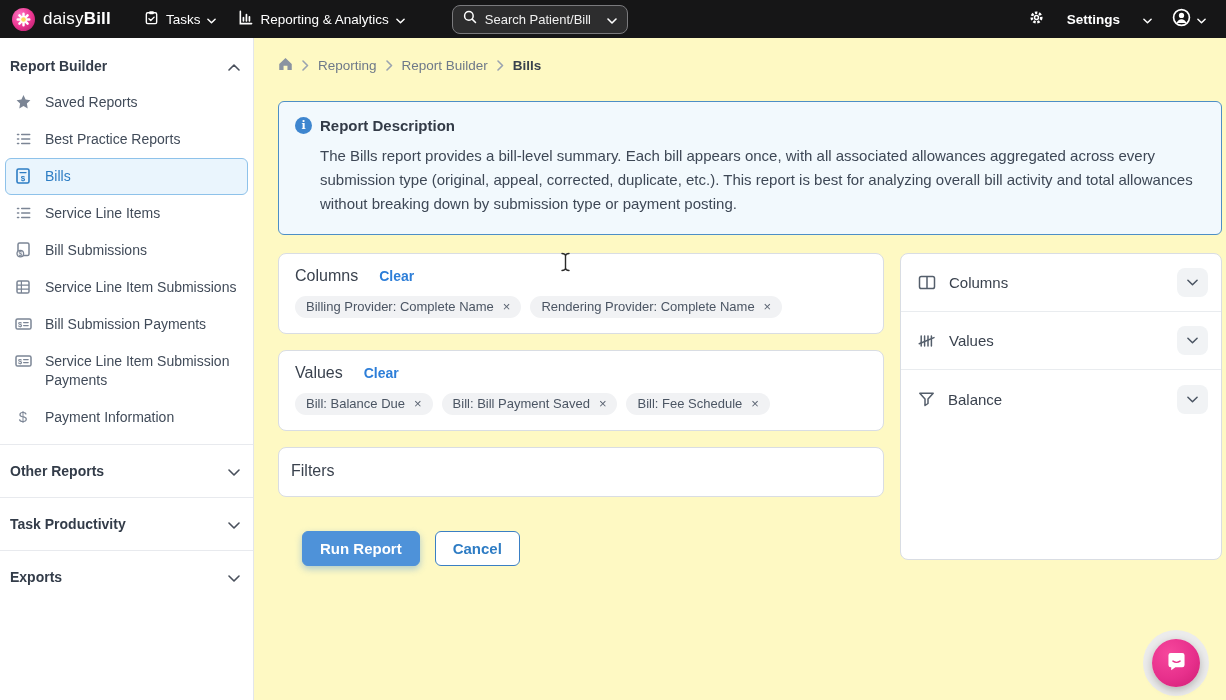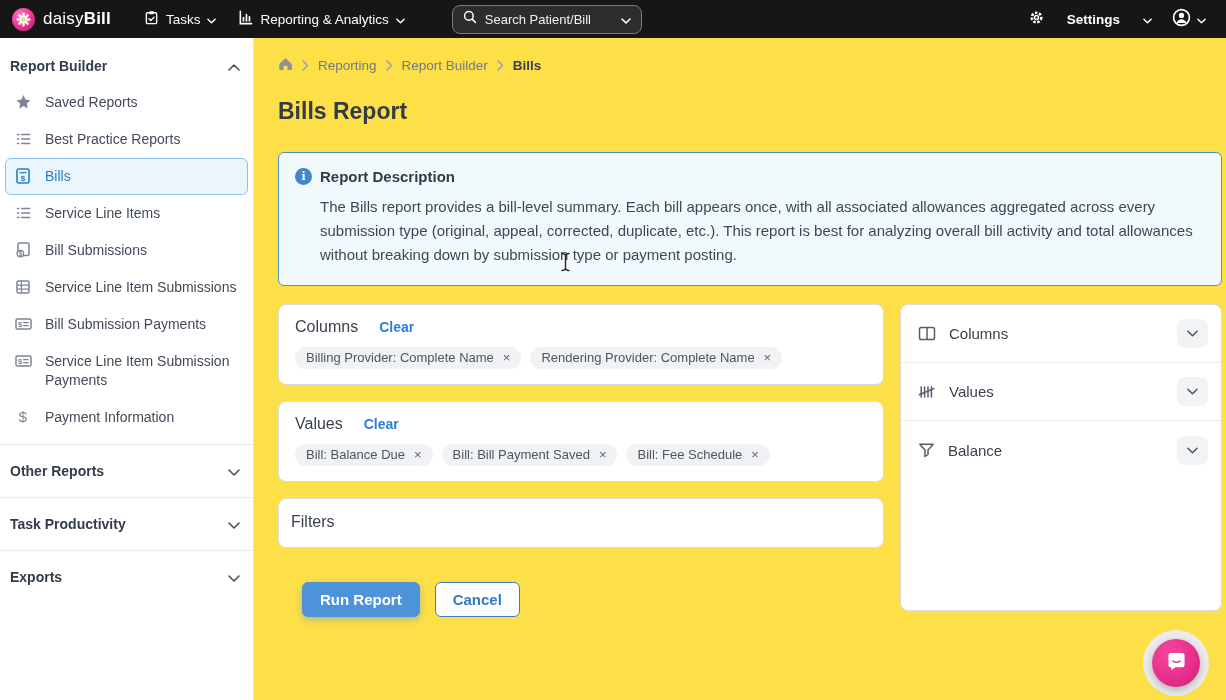--- a/index.html
+++ b/index.html
@@ -6,41 +6,41 @@
   html,body { width:1226px; height:700px; background:#fff; font-family:"Liberation Sans", sans-serif; overflow:hidden; }
 
   
   .topbar { height:38px; background:#161617; display:flex; align-items:center; padding:0 20px 0 12px; color:#fff; }
   .brand { display:flex; align-items:center; gap:8px; margin-right:22px; cursor:pointer; }
   .brand-logo { width:23px; height:23px; border-radius:50%; background:radial-gradient(circle at 35% 30%, #ff74c0 0%, #e9338f 55%, #a41d62 100%); display:flex; align-items:center; justify-content:center; }
   .brand-name { font-size:17px; letter-spacing:.2px; }
   .brand-name b { font-weight:700; }
   .nav-item { display:flex; align-items:center; gap:7px; font-size:13.5px; font-weight:400; padding:0 11px; height:38px; cursor:pointer; }
   .chev { display:inline-block; }
-  .search-box { margin-left:36px; width:190px; height:29px; background:#2d2d2e; border:1px solid #7a7a7d; border-radius:8px; display:flex; align-items:center; padding:0 10px; gap:8px; cursor:text; }
+  .search-box { margin-left:36px; width:176px; height:29px; background:#2d2d2e; border:1px solid #7a7a7d; border-radius:8px; display:flex; align-items:center; padding:0 10px; gap:8px; cursor:text; }
   .search-text { font-size:13px; color:#f0f0f0; flex:1; white-space:nowrap; }
   .topbar-right { margin-left:auto; display:flex; align-items:center; gap:20px; }
   .settings-item { display:flex; align-items:center; gap:23px; font-size:13.5px; font-weight:700; cursor:pointer; }
   .avatar-item { display:flex; align-items:center; gap:6px; cursor:pointer; }
 
   
   .layout { display:flex; height:662px; }
 
   
   .sidebar { width:254px; border-right:1px solid #e3e6ea; padding:10px 5px 0 5px; background:#fff; flex-shrink:0; }
   .side-header { display:flex; align-items:center; justify-content:space-between; padding:10px 8px 10px 5px; font-size:14px; font-weight:700; color:#333c49; cursor:pointer; }
   .side-item { display:flex; align-items:flex-start; gap:13px; padding:8px 8px; font-size:14px; color:#414b59; border:1px solid transparent; border-radius:6px; line-height:19px; cursor:pointer; }
   .side-item .ic { width:18px; display:flex; justify-content:center; flex-shrink:0; color:#7b8595; margin-top:1px; }
   .side-item.selected { background:#eaf5fd; border-color:#8ec2ea; color:#2d7dc4; }
   .side-item.selected .ic { color:#2d7dc4; }
   .side-divider { height:1px; background:#e8eaee; margin:8px -5px 8px -5px; }
   .dollar-glyph { font-size:15px; font-weight:400; line-height:16px; }
 
   
-  .main { flex:1; padding:19px 4px 0 24px; position:relative; background:#fde047; }
+  .main { flex:1; padding:19px 4px 0 24px; position:relative; background:#fef9c3; }
   .breadcrumb { display:flex; align-items:center; gap:9px; font-size:13.5px; color:#6e7989; }
   .breadcrumb .crumb { cursor:pointer; }
   .breadcrumb .crumb.current { color:#39424e; font-weight:700; cursor:default; }
   .bc-sep { display:flex; color:#9aa3b0; }
   .page-title { margin-top:24px; font-size:23px; font-weight:700; color:#333b47; }
 
   .desc-box { margin-top:27px; border:1px solid #4d8fc6; background:#f2f9fd; border-radius:6px; padding:15px 18px 18px 16px; }
   .desc-head { display:flex; align-items:center; gap:8px; }
   .info-badge { width:17px; height:17px; border-radius:50%; background:#3e86cf; color:#fff; font-size:11px; font-weight:700; display:flex; align-items:center; justify-content:center; font-family:"DejaVu Serif", serif; flex-shrink:0; }
   .desc-title { font-size:15px; font-weight:700; color:#333b47; }
@@ -295,21 +295,20 @@
         </span>
       <span class="crumb">Report Builder</span>
       <span class="bc-sep">
           <svg width="7" height="11" viewBox="0 0 7 11">
             <path d="M1 1l4.5 4.5L1 10" fill="none" stroke="#9aa3b0" stroke-width="1.6" stroke-linecap="round" stroke-linejoin="round"></path>
           </svg>
         </span>
       <span class="crumb current">Bills</span>
     </div>
 
-    <div class="page-title">Bills Report</div>
 
     <div class="desc-box">
       <div class="desc-head">
         <span class="info-badge">i</span>
         <span class="desc-title">Report Description</span>
       </div>
       <div class="desc-body">The Bills report provides a bill-level summary. Each bill appears once, with all associated allowances aggregated across every submission type (original, appeal, corrected, duplicate, etc.). This report is best for analyzing overall bill activity and total allowances without breaking down by submission type or payment posting.</div>
     </div>
 
     <div class="content-row">

